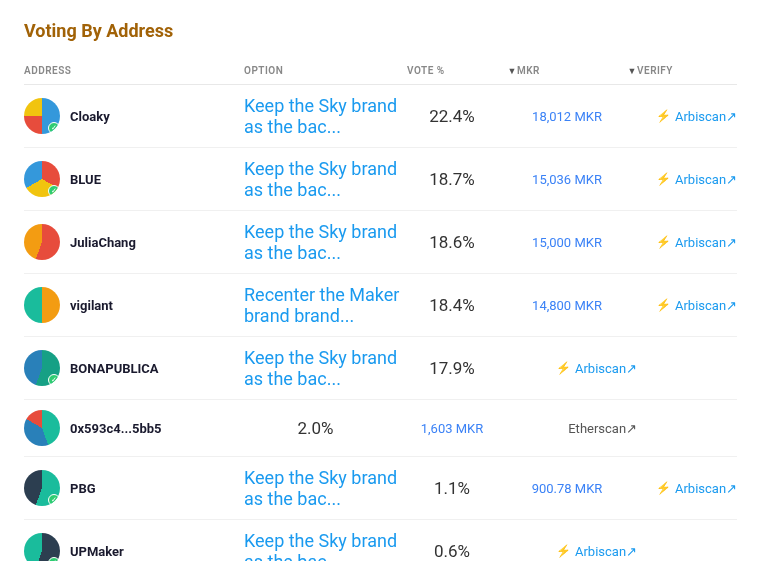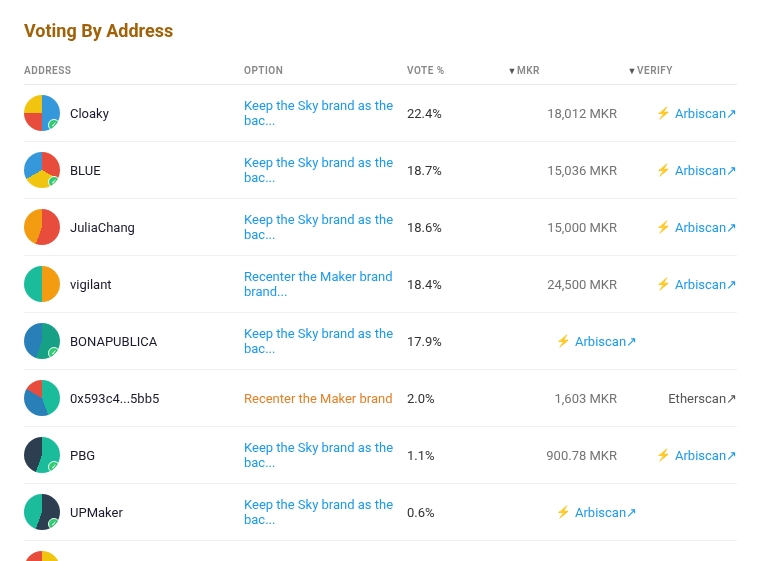--- a/index.html
+++ b/index.html
@@ -72,41 +72,41 @@
       background: #2ecc71;
       border-radius: 50%;
       display: flex;
       align-items: center;
       justify-content: center;
       font-size: 7px;
       color: white;
       border: 1px solid white;
     }
     .address-name {
-      font-weight: 400;
+      font-weight: 700;
       color: #1a1a2e;
       font-size: 13px;
     }
     .option-text {
       color: #1a9aef;
-      font-size: 13px;
+      font-size: 18px;
     }
     .option-text.orange {
       color: #e67e22;
     }
     .vote-pct {
       color: #333;
-      font-size: 13px;
-      text-align: left;
+      font-size: 17px;
+      text-align: center;
       padding-right: 20px;
     }
     .mkr-val {
-      color: #737373;
-      font-size: 13px;
-      text-align: right;
+      color: #3b82f6;
+      font-size: 13px;
+      text-align: center;
       padding-right: 20px;
     }
     .verify-cell {
       display: flex;
       align-items: center;
       justify-content: flex-end;
       gap: 4px;
       color: #1a9aef;
       font-size: 13px;
       cursor: pointer;
@@ -199,21 +199,21 @@
     </div>
         <div class="table-row">
       <div class="address-cell">
         <div class="avatar av-vigilant">
           
         </div>
         <span class="address-name">vigilant</span>
       </div>
       <div class="option-text">Recenter the Maker brand brand...</div>
       <div class="vote-pct">18.4%</div>
-      <div class="mkr-val">24,500 MKR</div>
+      <div class="mkr-val">14,800 MKR</div>
       <div class="verify-cell">
         <span class="lightning-icon">⚡</span>
         <span>Arbiscan↗</span>
       </div>
     </div>
         <div class="table-row">
       <div class="address-cell">
         <div class="avatar av-bona">
           <div class="avatar-check">✓</div>
         </div>
@@ -226,21 +226,20 @@
         <span>Arbiscan↗</span>
       </div>
     </div>
         <div class="table-row">
       <div class="address-cell">
         <div class="avatar av-0x593">
           
         </div>
         <span class="address-name">0x593c4...5bb5</span>
       </div>
-      <div class="option-text orange">Recenter the Maker brand</div>
       <div class="vote-pct">2.0%</div>
       <div class="mkr-val">1,603 MKR</div>
       <div class="verify-cell etherscan">
 
         <span>Etherscan↗</span>
       </div>
     </div>
         <div class="table-row">
       <div class="address-cell">
         <div class="avatar av-pbg">

